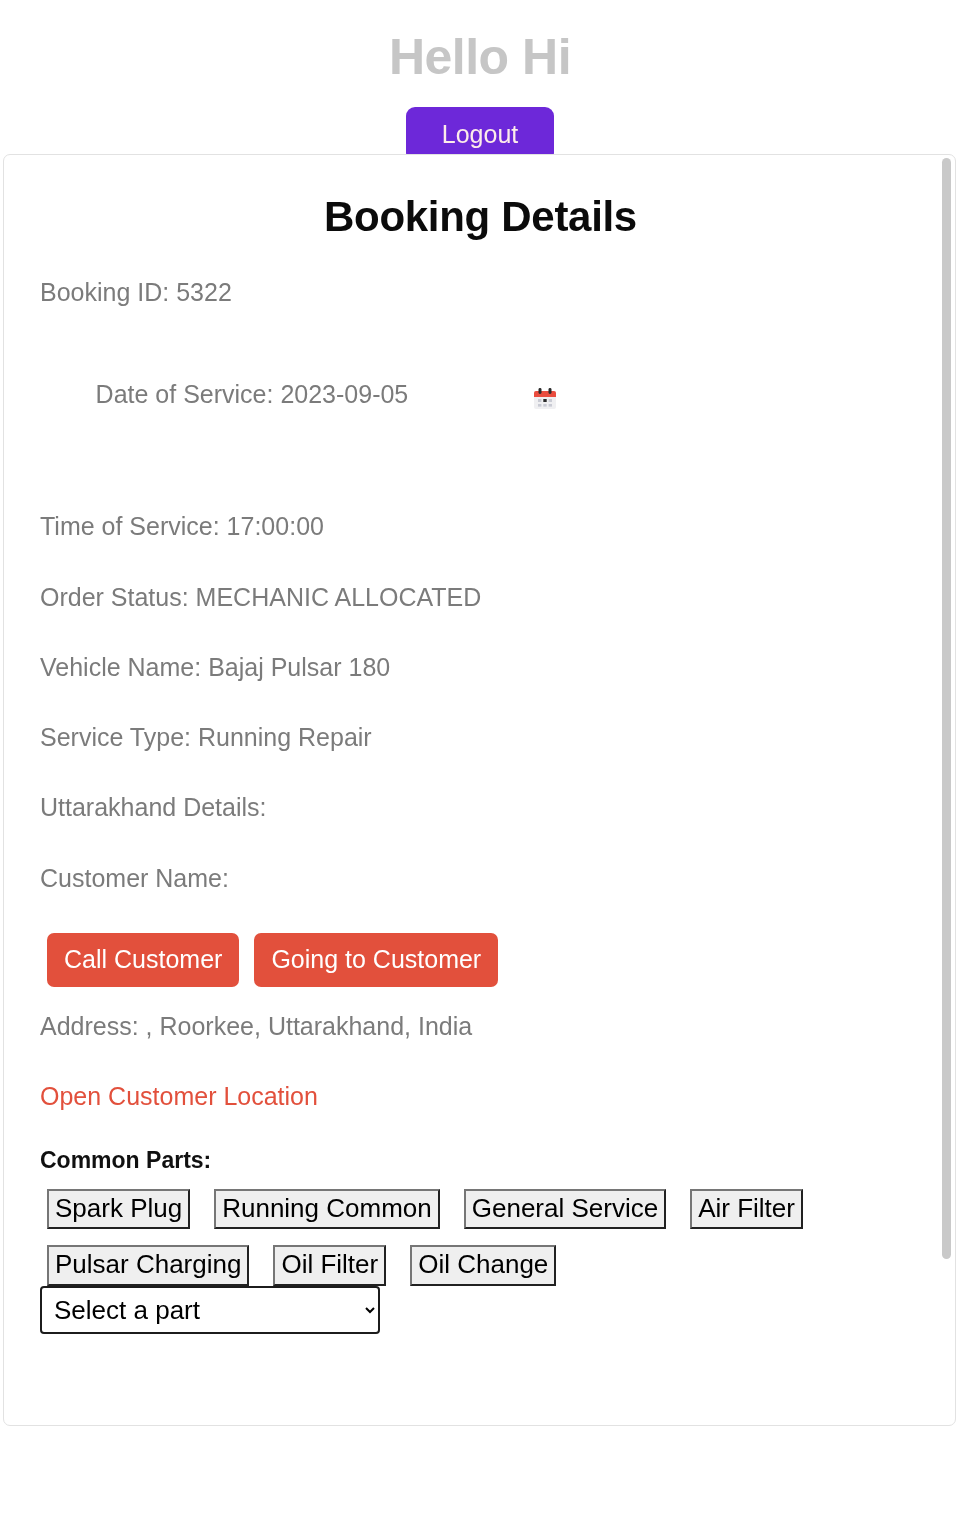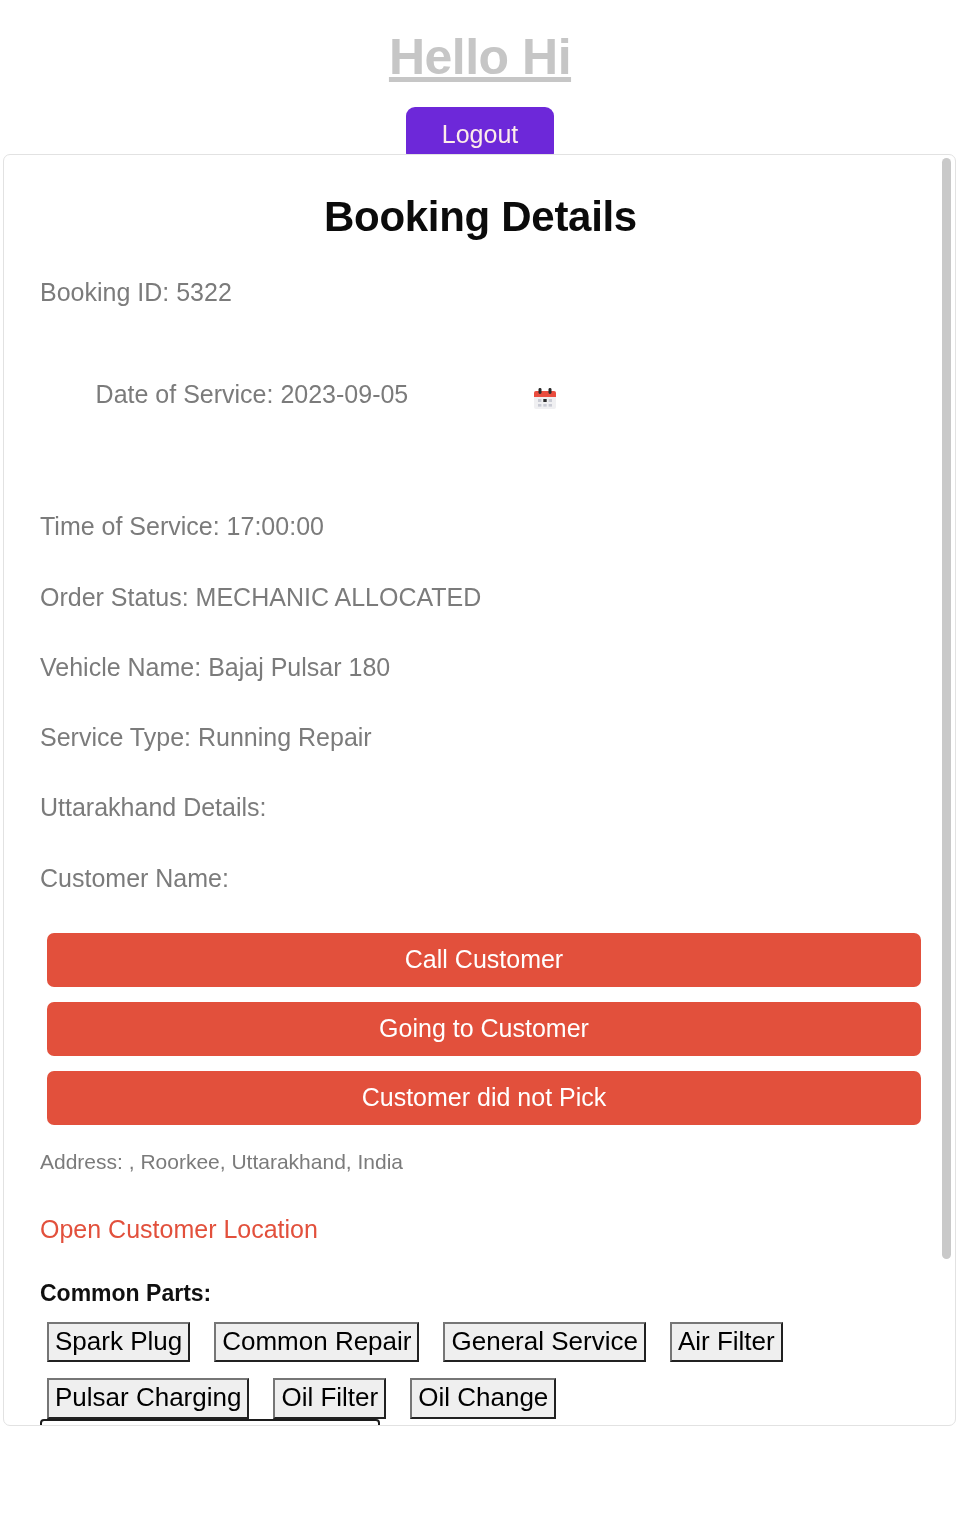--- a/index.html
+++ b/index.html
@@ -26,21 +26,20 @@
     z-index: 1;
   }
   .greeting {
     margin: 0;
     padding-top: 30px;
     font-size: 50px;
     font-weight: bold;
     color: #c6c6c6;
     letter-spacing: -0.5px;
     line-height: 1.1;
-    text-decoration: underline;
   }
   .logout-btn {
     display: inline-block;
     margin-top: 22px;
     padding: 12px 36px;
     font-size: 25px;
     color: #fdecea;
     background: #6d28d9;
     border: none;
     border-radius: 9px;
@@ -102,37 +101,36 @@
     line-height: 1;
   }
   .cal-svg { display: block; }
 
   
   .btn-row {
     display: flex;
     gap: 15px;
     margin: 0 0 24px 7px;
     flex-wrap: wrap;
-    flex-direction: column;
   }
   .red-btn {
     background: #e2503c;
     color: #ffffff;
     border: none;
     border-radius: 7px;
     font-size: 25px;
     font-family: "Liberation Sans", sans-serif;
     padding: 11px 17px 13px 17px;
     line-height: 1.2;
     cursor: pointer;
     white-space: nowrap;
   }
 
   .address-line {
-    font-size: 21px;
+    font-size: 25px;
     color: #7b7b7b;
     line-height: 1.25;
     margin: 12px 0 39px 0;
   }
   .location-link {
     display: inline-block;
     font-size: 25px;
     color: #e2503c;
     text-decoration: none;
     line-height: 1.25;
@@ -244,32 +242,31 @@
       <p class="detail-line">Time of Service: 17:00:00</p>
       <p class="detail-line">Order Status: MECHANIC ALLOCATED</p>
       <p class="detail-line">Vehicle Name: Bajaj Pulsar 180</p>
       <p class="detail-line">Service Type: Running Repair</p>
       <p class="detail-line">Uttarakhand Details:</p>
       <p class="detail-line">Customer Name:</p>
 
       <div class="btn-row">
         <button class="red-btn">Call Customer</button>
         <button class="red-btn">Going to Customer</button>
-        <button class="red-btn">Customer did not Pick</button>
       </div>
 
       <p class="address-line">Address: , Roorkee, Uttarakhand, India</p>
 
       <a class="location-link">Open Customer Location</a>
 
       <div class="section-label">Common Parts:</div>
 
       <div class="parts-row">
         <button class="part-btn">Spark Plug</button>
-        <button class="part-btn">Common Repair</button>
+        <button class="part-btn">Running Common</button>
         <button class="part-btn">General Service</button>
         <button class="part-btn">Air Filter</button>
         <button class="part-btn">Pulsar Charging</button>
         <button class="part-btn">Oil Filter</button>
         <button class="part-btn">Oil Change</button>
       </div>
 
 
       <select class="part-select">
         <option>Select a part</option>

